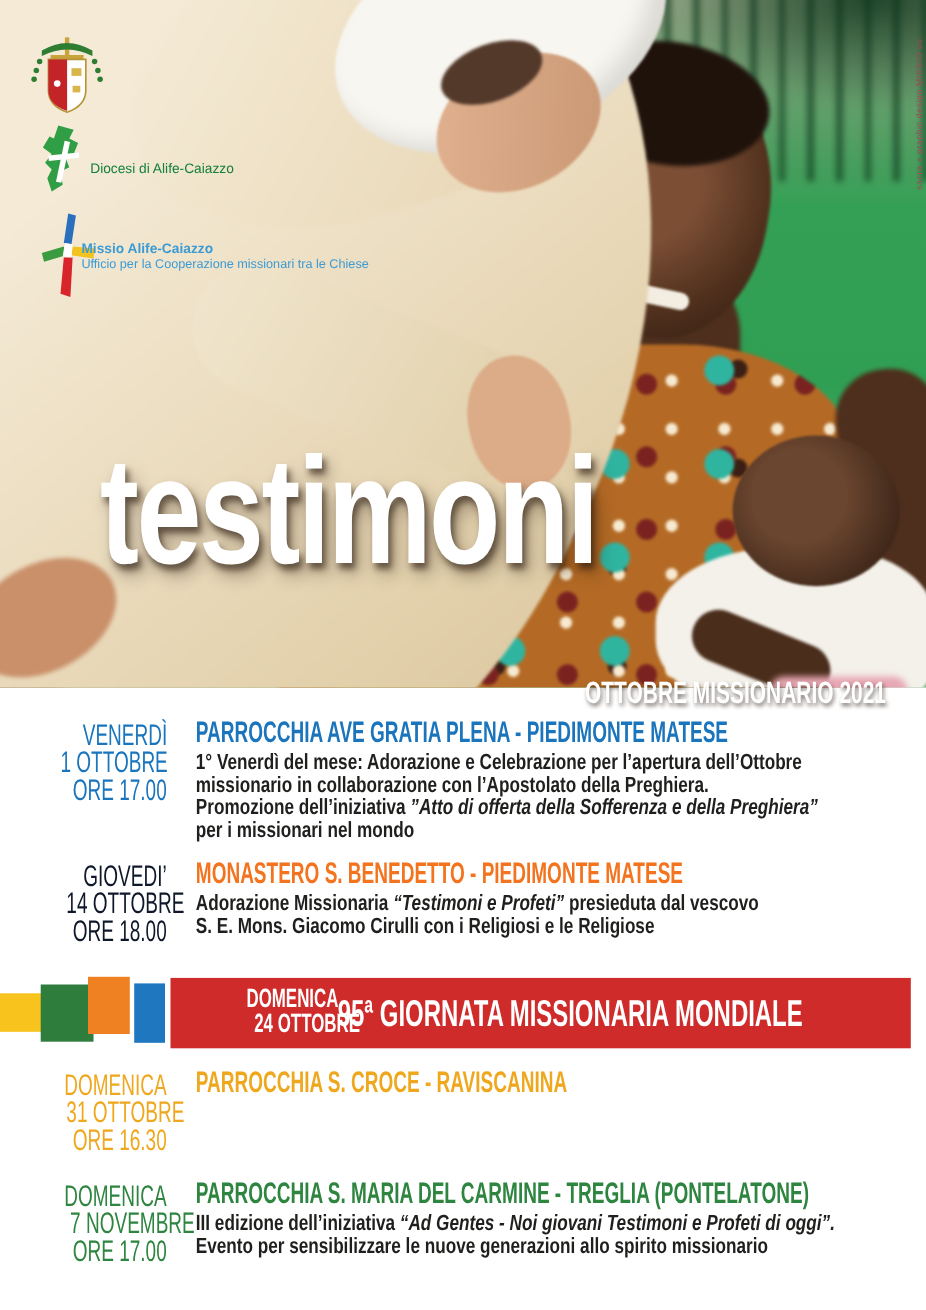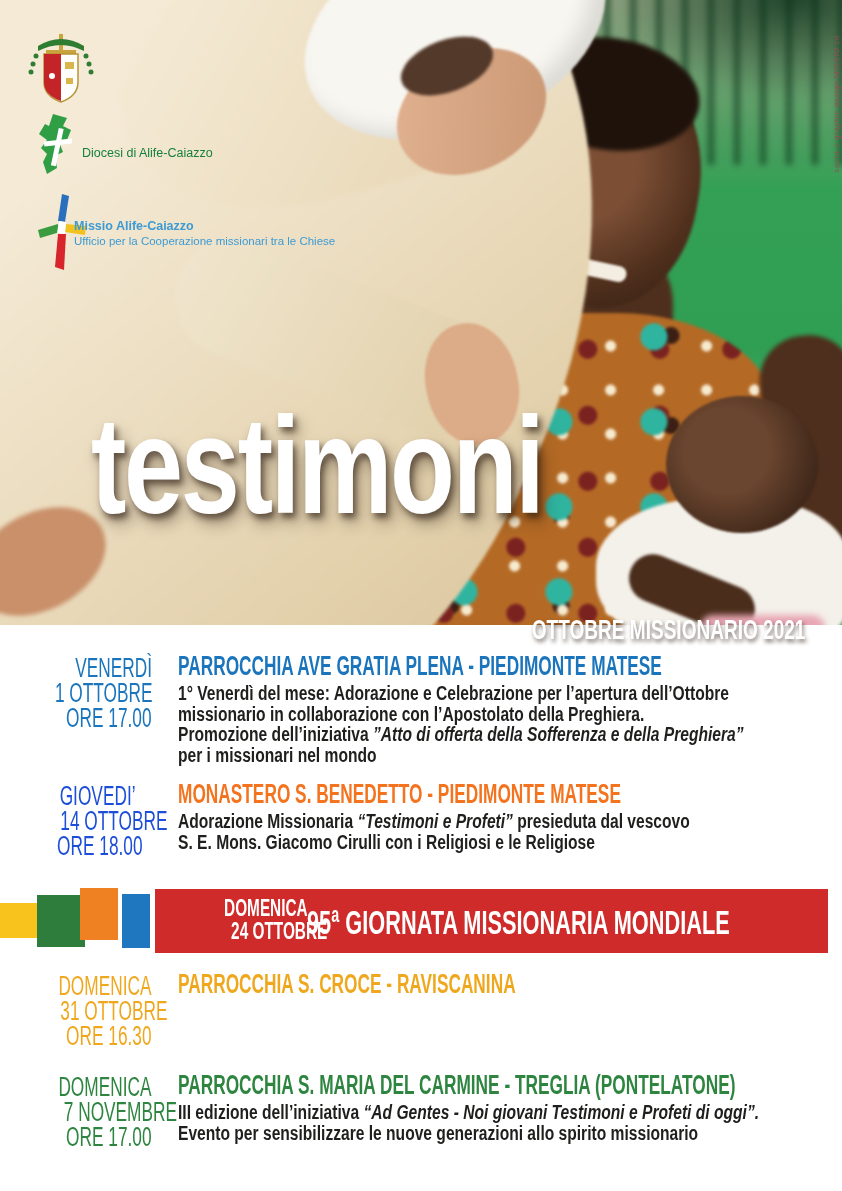--- a/index.html
+++ b/index.html
@@ -187,21 +187,21 @@
           <div class="event-title"><span class="cond" style="color: rgb(27, 117, 188);">PARROCCHIA AVE GRATIA PLENA - PIEDIMONTE MATESE</span></div>
           <div class="event-body">
             <div class="body-line"><span class="body-inner"><span>1° Venerdì del mese: Adorazione e Celebrazione per l’apertura dell’Ottobre</span></span></div>
             <div class="body-line"><span class="body-inner"><span>missionario in collaborazione con l’Apostolato della Preghiera.</span></span></div>
             <div class="body-line"><span class="body-inner"><span>Promozione dell’iniziativa </span><em>”Atto di offerta della Sofferenza e della Preghiera”</em></span></div>
             <div class="body-line"><span class="body-inner"><span>per i missionari nel mondo</span></span></div>
           </div>
         </div>
       </div>
       <div class="event-row" style="top: 781px;">
-        <div class="date-col" style="color: #1d4ed8; text-align: center;">
+        <div class="date-col" style="color: #0f172a;">
           <div class="date-line"><span class="cond cond-r">GIOVEDI’</span></div>
           <div class="date-line"><span class="cond cond-r">14 OTTOBRE</span></div>
           <div class="date-line"><span class="cond cond-r">ORE 18.00</span></div>
         </div>
         <div class="content-col">
           <div class="event-title"><span class="cond" style="color: rgb(243, 115, 30);">MONASTERO  S. BENEDETTO - PIEDIMONTE MATESE</span></div>
           <div class="event-body">
             <div class="body-line"><span class="body-inner"><span>Adorazione Missionaria </span><em>“Testimoni e Profeti”</em><span> presieduta dal vescovo</span></span></div>
             <div class="body-line"><span class="body-inner"><span>S. E. Mons. Giacomo Cirulli con i Religiosi e le Religiose</span></span></div>
           </div>

